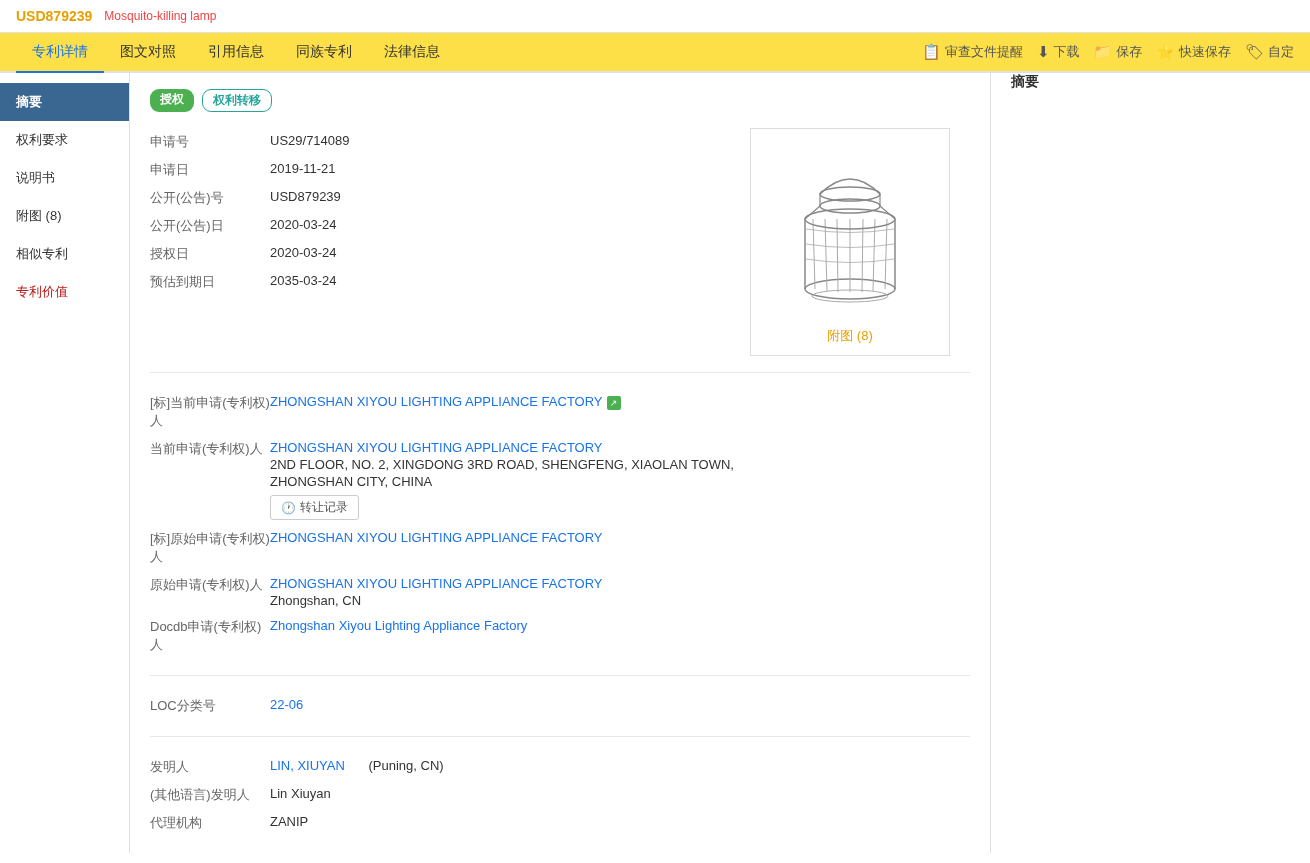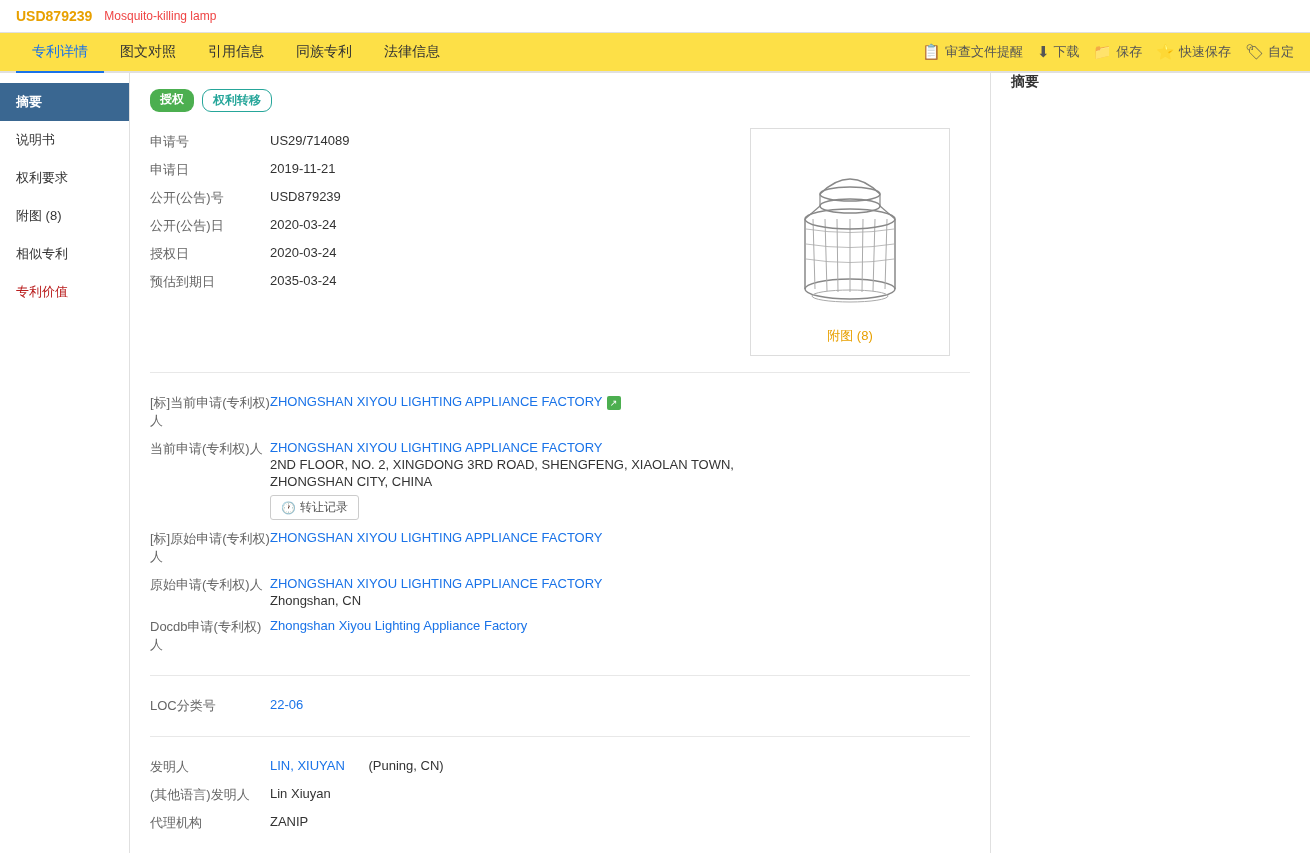--- a/index.html
+++ b/index.html
@@ -264,22 +264,22 @@
       <span class="toolbar-icon">🏷</span>
       <span>自定</span>
     </div>
   </div>
 </div>
 
 <div class="main-layout">
 
   <div class="sidebar">
     <div class="sidebar-item active">摘要</div>
+    <div class="sidebar-item">权利要求</div>
     <div class="sidebar-item">说明书</div>
-    <div class="sidebar-item">权利要求</div>
     <div class="sidebar-item">附图 (8)</div>
     <div class="sidebar-item">相似专利</div>
     <div class="sidebar-item disabled">专利价值</div>
   </div>
 
   <div class="content">
 
     <div class="badge-row">
       <span class="badge badge-green">授权</span>
       <span class="badge badge-teal">权利转移</span>

